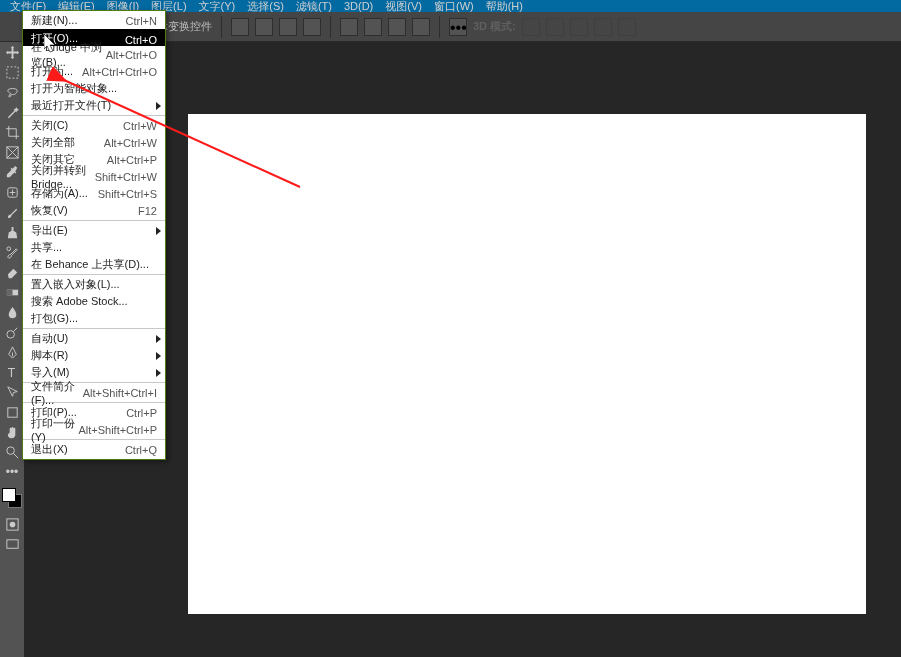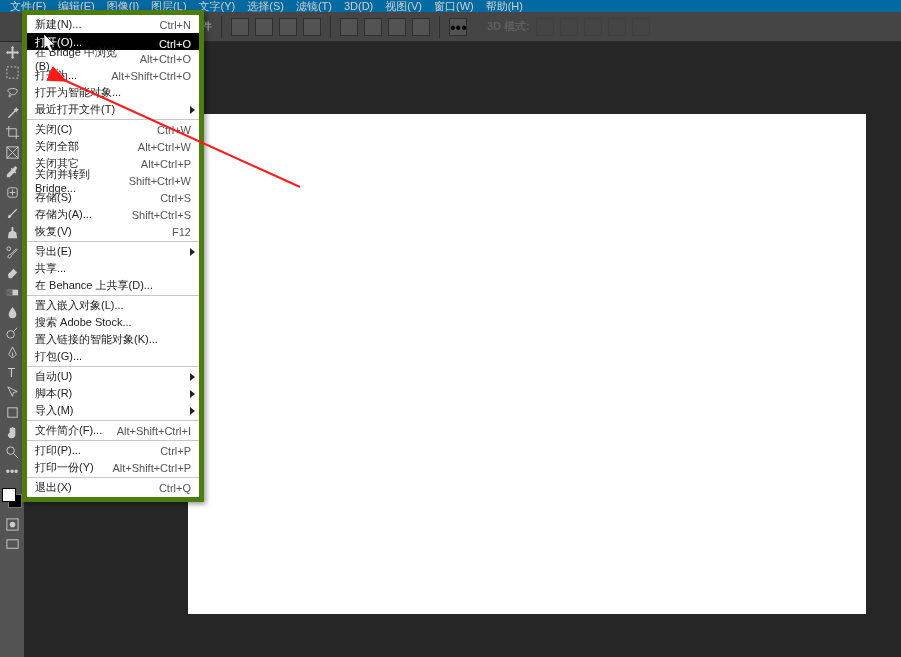--- a/index.html
+++ b/index.html
@@ -8,38 +8,38 @@
 
 .menubar { height:12px; background:#0369a1; display:flex; padding:0 4px; }
 .menubar span { color:#d0d0d0; font-size:11px; line-height:12px; padding:0 6px; cursor:pointer; }
 
 
 .optbar { height:30px; background:#454545; display:flex; align-items:center; padding-left:28px; gap:6px; border-bottom:1px solid #2a2a2a; }
 .optbar .ic { width:18px; height:18px; background:#535353; border:1px solid #2e2e2e; display:inline-block; }
 .optbar .sep { width:1px; height:22px; background:#2e2e2e; margin:0 3px; }
 .optbar .check { width:14px; height:14px; border:1px solid #888; display:inline-block; vertical-align:middle; }
 .optbar .lbl { color:#bcbcbc; font-size:11px; }
-.optbar .txt3d { color:#5f5f5f; font-size:11px; margin-left:14px;font-weight:bold; }
+.optbar .txt3d { color:#5f5f5f; font-size:11px; margin-left:0;font-weight:bold; }
 .optbar .dim { width:18px; height:18px; border:1px solid #3a3a3a; opacity:.5; display:inline-block; }
 
 
 .tools { position:absolute; left:0; top:42px; width:24px; background:#535353; height:615px; display:flex; flex-direction:column; }
 .tools .t { width:24px; height:20px; display:flex; align-items:center; justify-content:center; cursor:pointer; }
 .tools .t svg { width:15px; height:15px; }
 .tools .sw { width:20px; height:20px; position:relative; margin:6px 2px; }
 .tools .sw .fg { position:absolute; width:14px; height:14px; background:#fff; border:1px solid #000; left:0; top:0; z-index:2; }
 .tools .sw .bg { position:absolute; width:14px; height:14px; background:#000; border:1px solid #777; right:0; bottom:0; }
 
 
 .stage { position:absolute; left:24px; top:42px; right:0; bottom:0; background:#262626; }
 .tabbar { height:26px; }
 .canvas { width:678px; height:500px; background:#fff; position:absolute; left:164px; top:72px; }
 
 
-.menu { position:absolute; left:22px; top:10px; width:182px; background:#fff; border:5px solid #4d7c0f; box-shadow:2px 2px 5px rgba(0,0,0,.4); z-index:100; padding:1px 0; }
+.menu { position:absolute; left:22px; top:10px; width:144px; background:#fff; border:1px solid #4d7c0f; box-shadow:2px 2px 5px rgba(0,0,0,.4); z-index:100; padding:1px 0; }
 .menu .item { display:flex; justify-content:space-between; align-items:center; padding:0 8px; height:17px; font-size:11px; color:#222; cursor:pointer; position:relative; }
 .menu .item.hl { background:#000000; color:#fff;align-items:flex-end; }
 .menu .item .key { color:#555; font-size:11px; }
 .menu .item.hl .key { color:#fff; }
 .menu .item .arrow { position:absolute; right:4px; width:0; height:0; border-top:4px solid transparent; border-bottom:4px solid transparent; border-left:5px solid #222; }
 .menu .sep { height:1px; background:#c8c8c8; margin:1px 0; }
 
 
 .redline { position:absolute; z-index:200; pointer-events:none; }
 .cursor { position:absolute; left:44px; top:34px; z-index:210; pointer-events:none; }
@@ -232,21 +232,21 @@
     <div class="item hl">
       <span>打开(O)...</span>
       <span class="key">Ctrl+O</span>
     </div>
     <div class="item">
       <span>在 Bridge 中浏览(B)...</span>
       <span class="key">Alt+Ctrl+O</span>
     </div>
     <div class="item">
       <span>打开为...</span>
-      <span class="key">Alt+Shift+Ctrl+O</span>
+      <span class="key">Alt+Ctrl+Ctrl+O</span>
     </div>
     <div class="item">
       <span>打开为智能对象...</span>
     </div>
     <div class="item">
       <span>最近打开文件(T)</span>
       <span class="arrow"></span>
     </div>
     <div class="sep"></div>
     <div class="item">
@@ -259,24 +259,20 @@
     </div>
     <div class="item">
       <span>关闭其它</span>
       <span class="key">Alt+Ctrl+P</span>
     </div>
     <div class="item">
       <span>关闭并转到 Bridge...</span>
       <span class="key">Shift+Ctrl+W</span>
     </div>
     <div class="item">
-      <span>存储(S)</span>
-      <span class="key">Ctrl+S</span>
-    </div>
-    <div class="item">
       <span>存储为(A)...</span>
       <span class="key">Shift+Ctrl+S</span>
     </div>
     <div class="item">
       <span>恢复(V)</span>
       <span class="key">F12</span>
     </div>
     <div class="sep"></div>
     <div class="item">
       <span>导出(E)</span>
@@ -287,23 +283,20 @@
     </div>
     <div class="item">
       <span>在 Behance 上共享(D)...</span>
     </div>
     <div class="sep"></div>
     <div class="item">
       <span>置入嵌入对象(L)...</span>
     </div>
     <div class="item">
       <span>搜索 Adobe Stock...</span>
-    </div>
-    <div class="item">
-      <span>置入链接的智能对象(K)...</span>
     </div>
     <div class="item">
       <span>打包(G)...</span>
     </div>
     <div class="sep"></div>
     <div class="item">
       <span>自动(U)</span>
       <span class="arrow"></span>
     </div>
     <div class="item">

